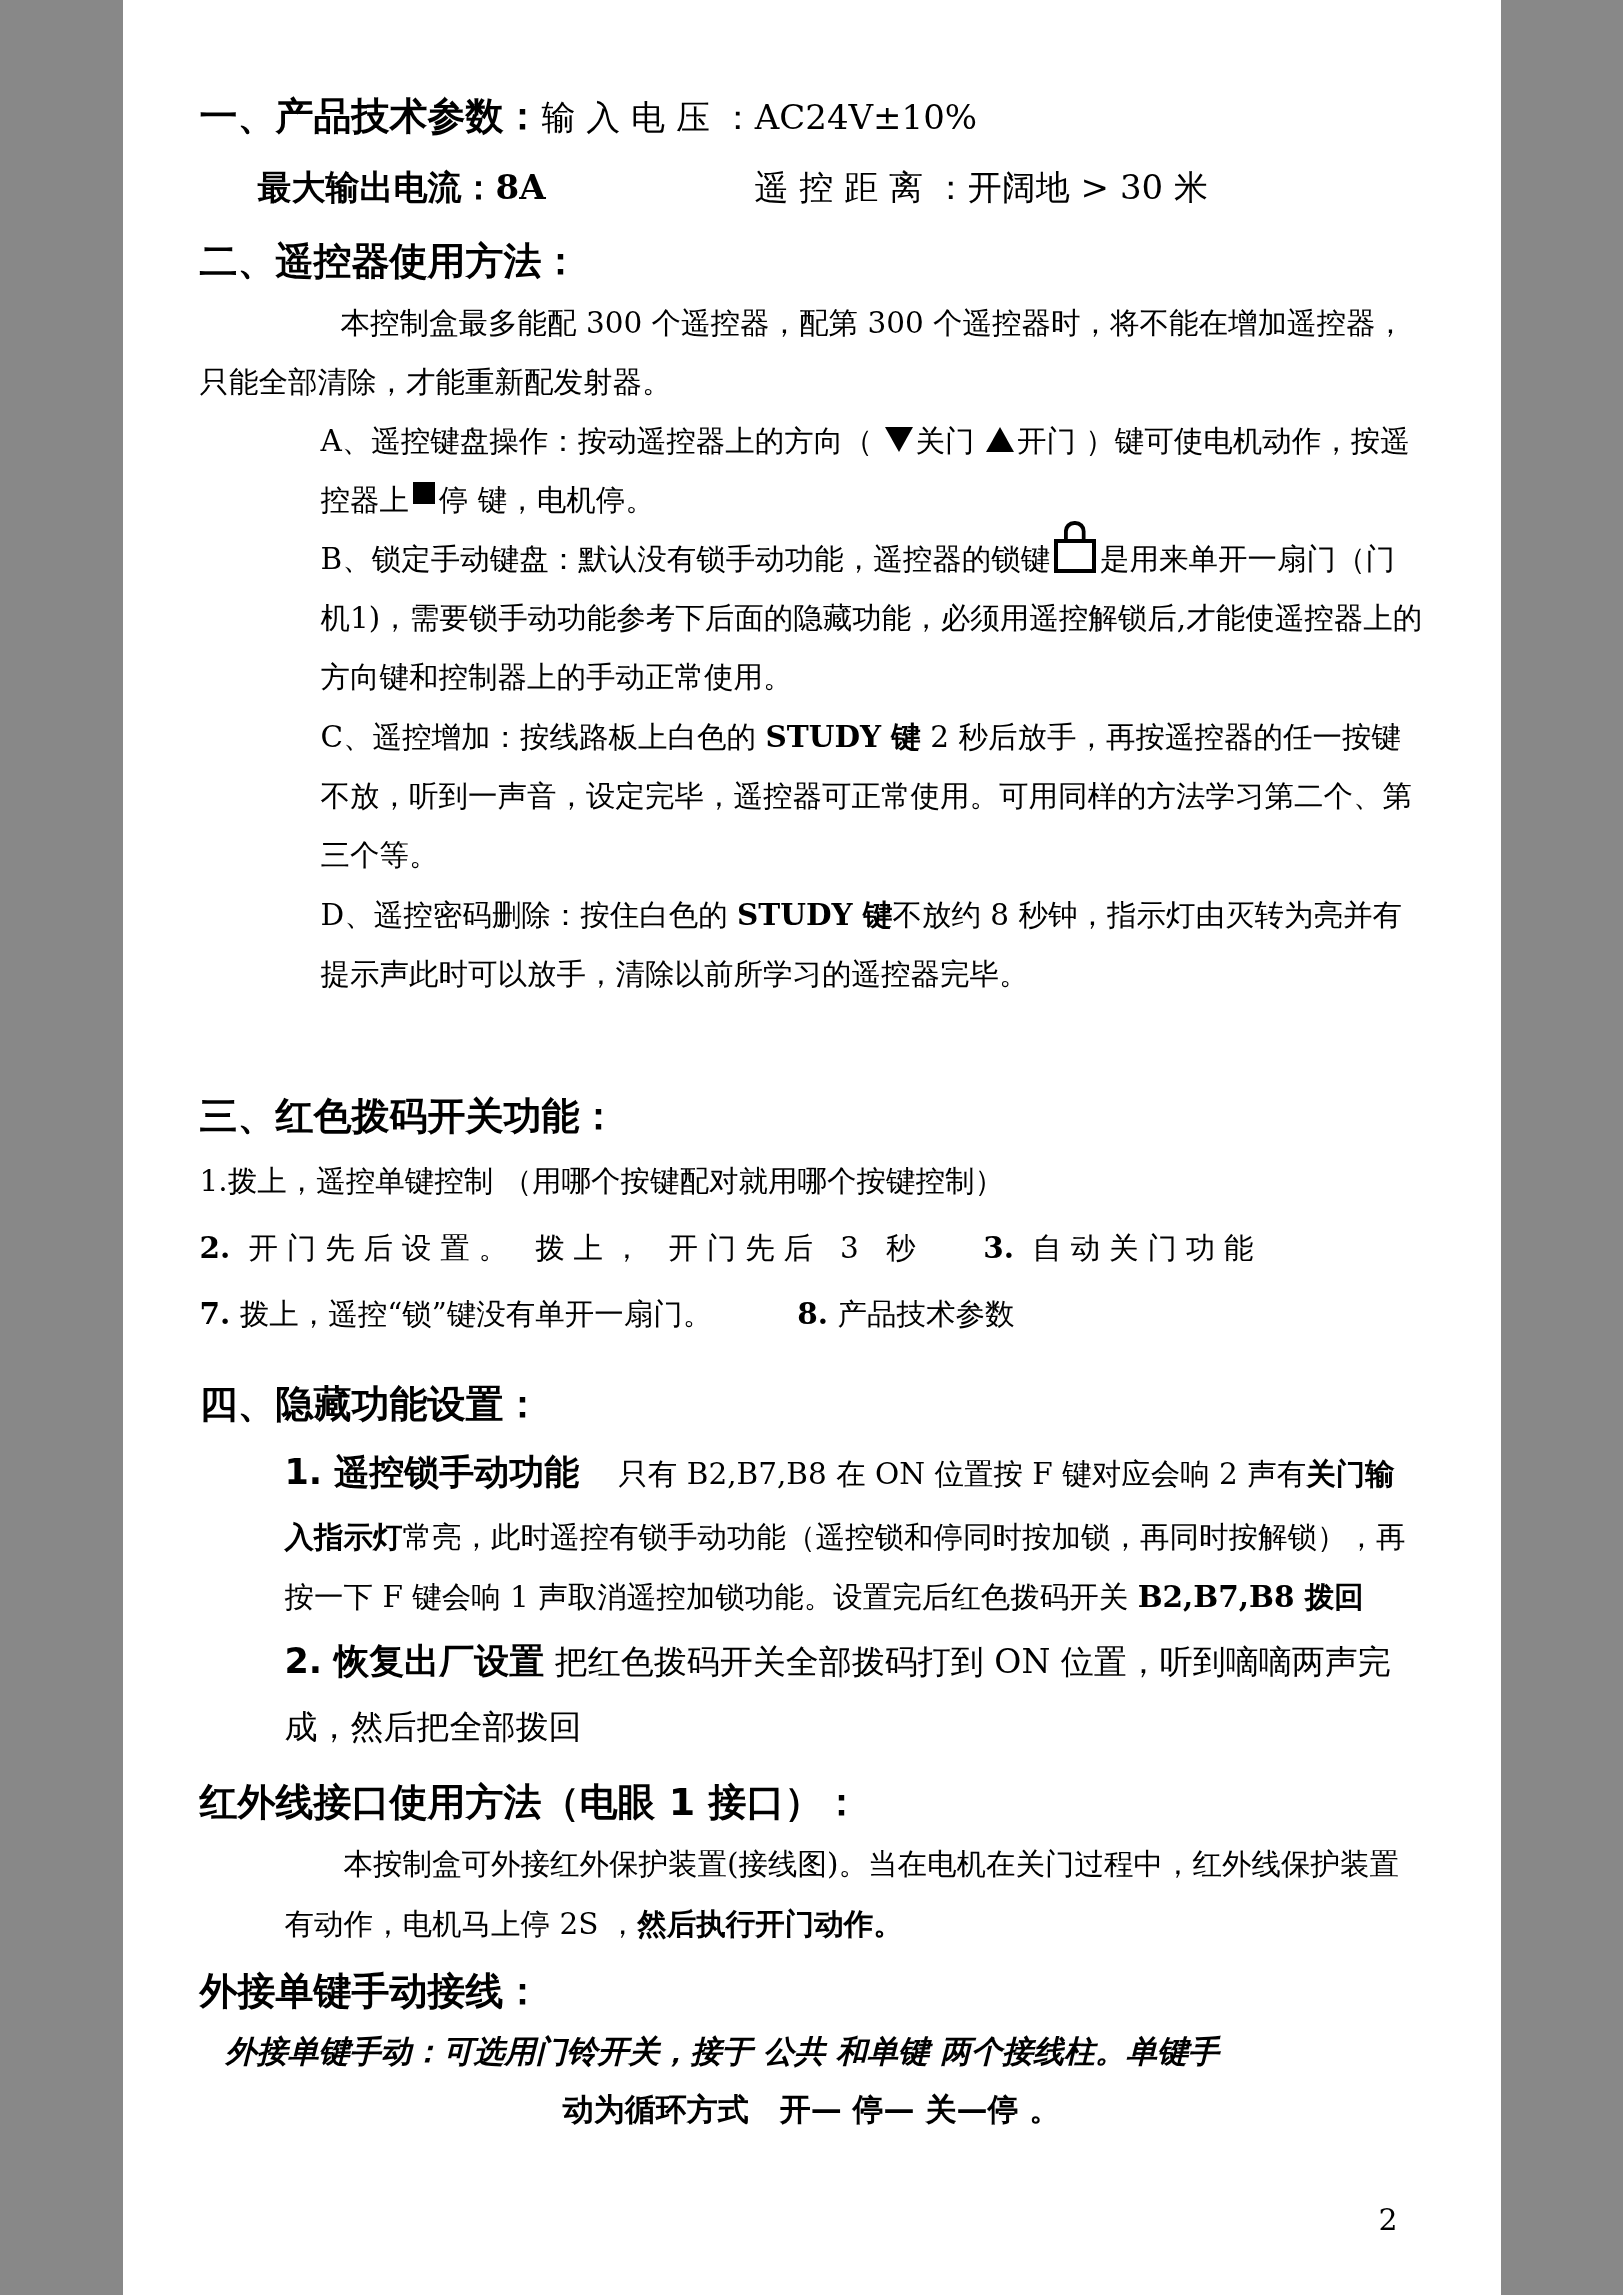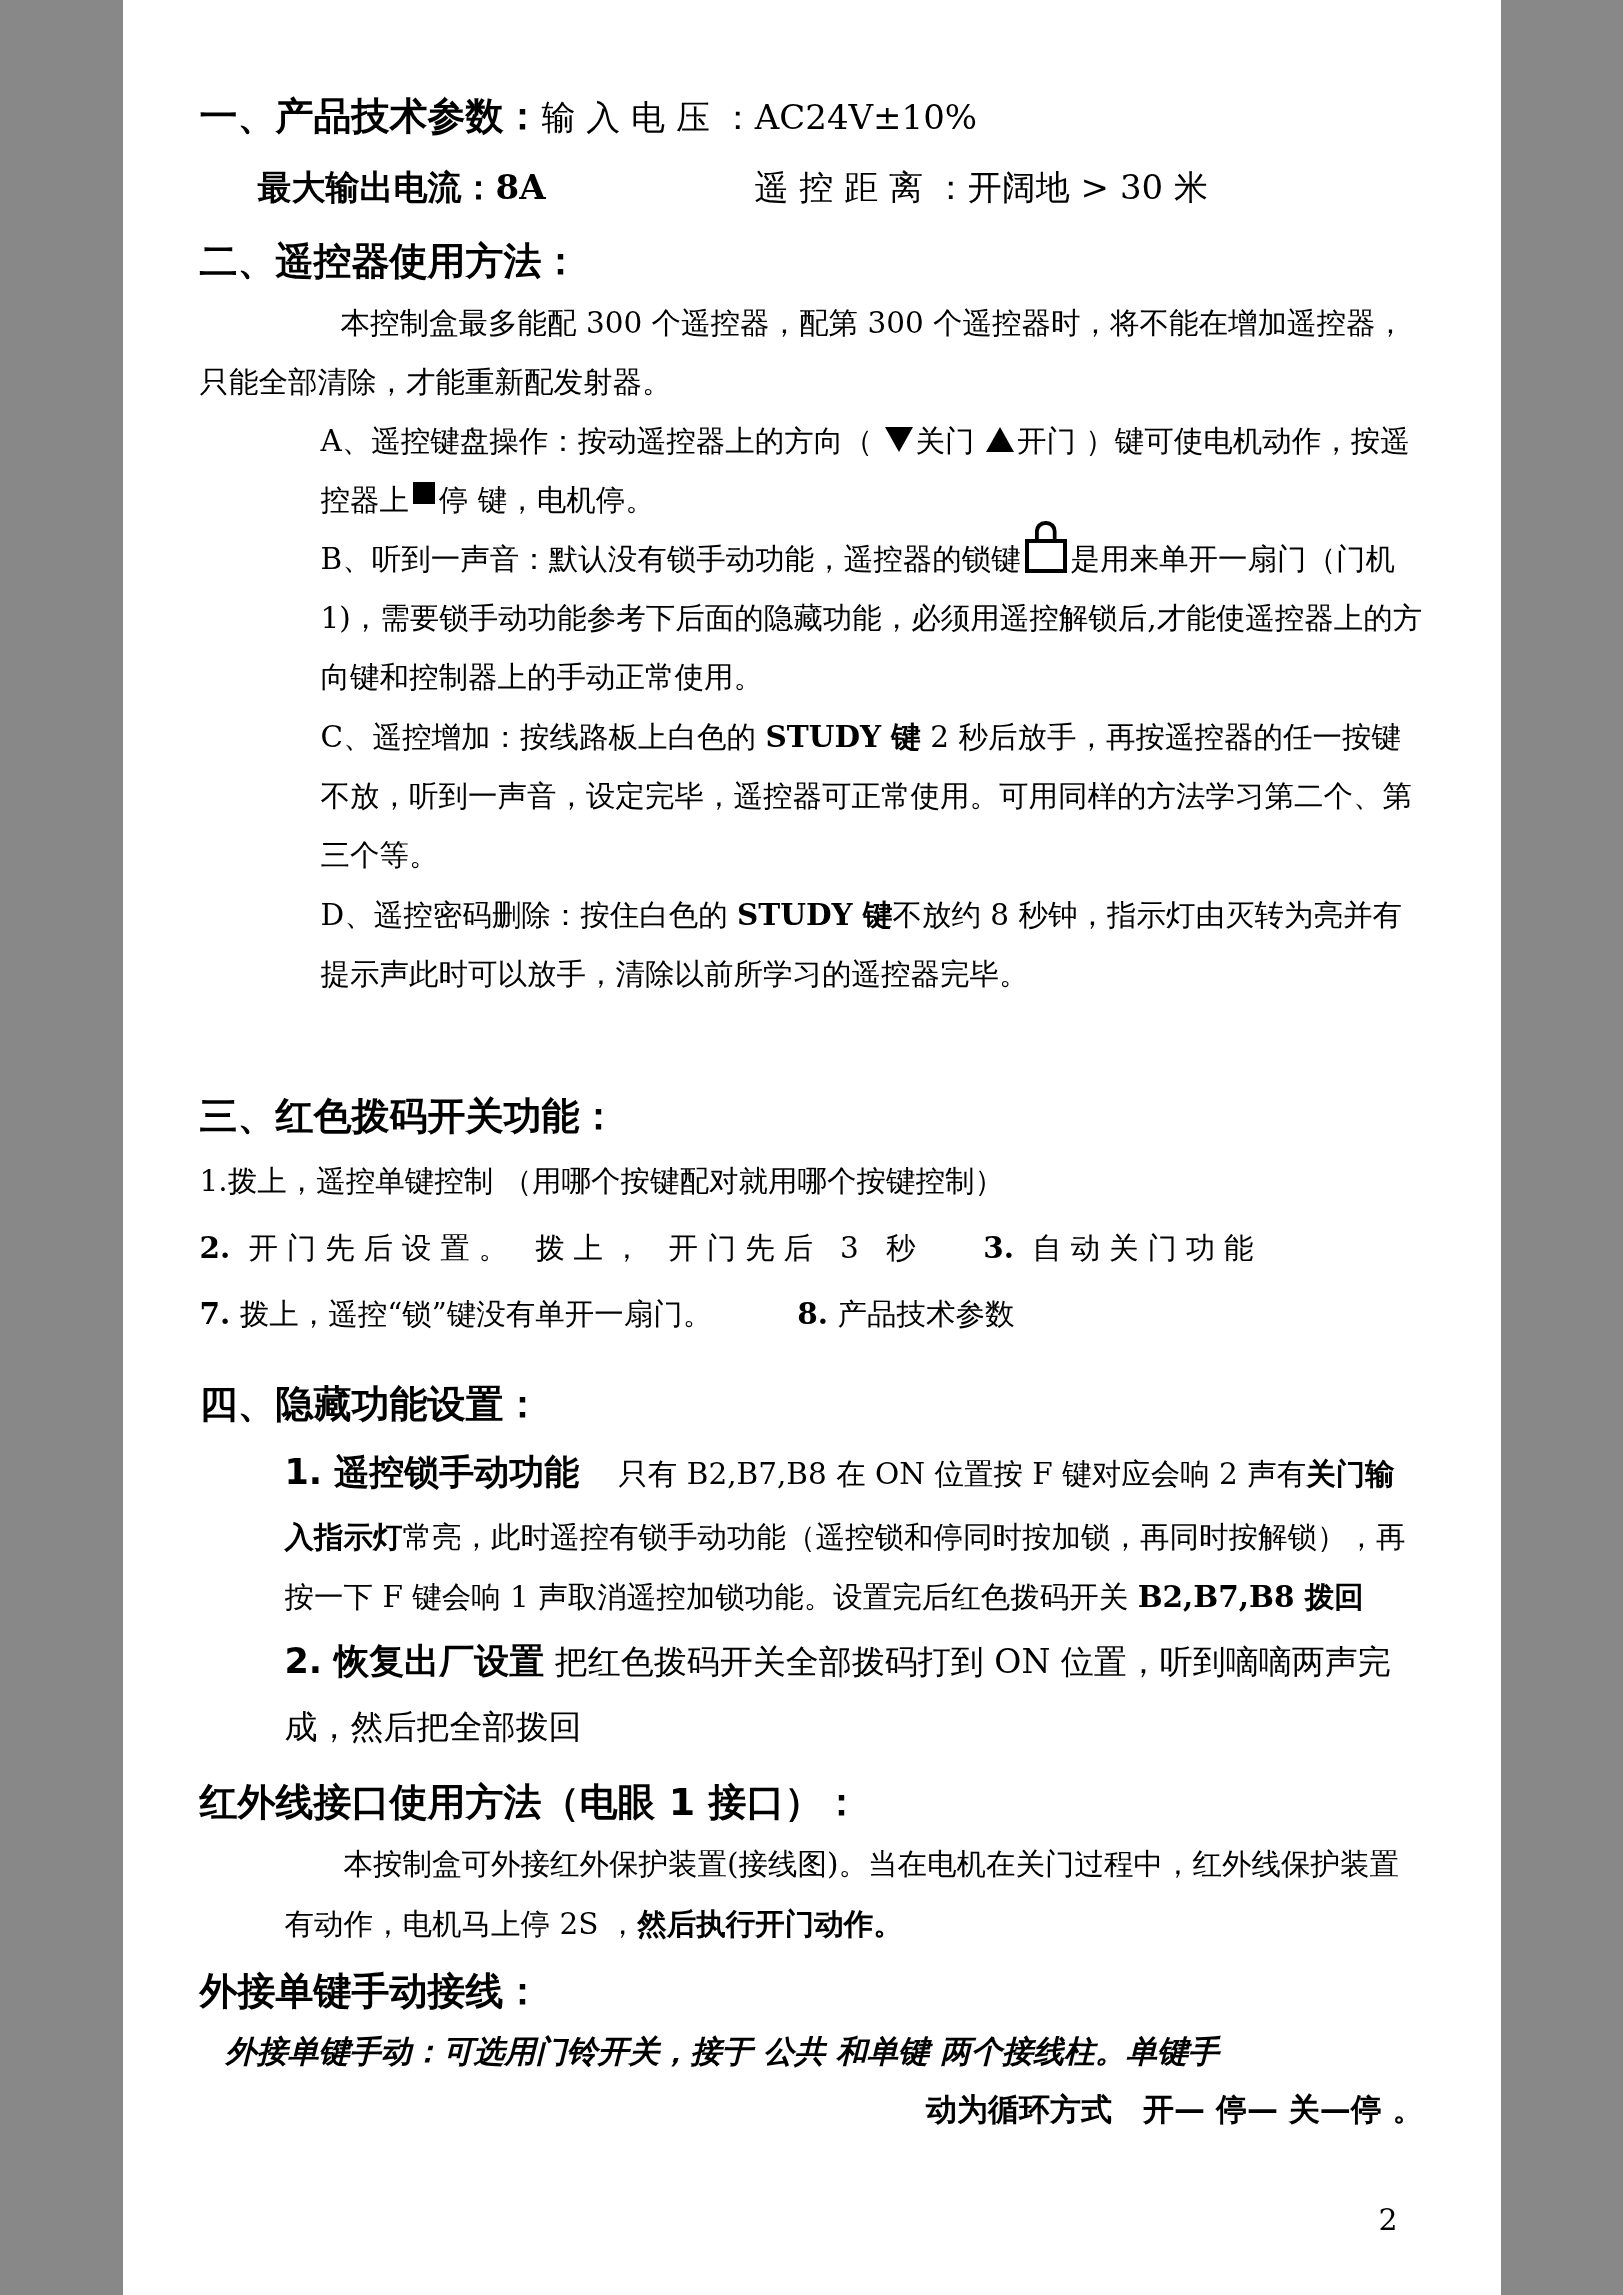--- a/index.html
+++ b/index.html
@@ -24,21 +24,21 @@
   .sec3-heading{margin-top:80px;}
   .num-row{line-height:2.25;}
   .spread{letter-spacing:0.30em;}
   .sec4-heading{margin-top:25px;}
   .hidden-item{margin-left:85px;}
   .hidden-item-2{margin-left:85px;font-size:33px;line-height:1.95;}
   .ir-heading{margin-top:10.5px;}
   .ir-para{margin-left:85px;text-indent:59px;}
   .ext-heading{margin-top:5.2px;}
   .bold-para{margin-left:26px;font-weight:bold;font-size:31px;line-height:1.85;font-style:italic;}
-  .bold-para-center{text-align:right;font-weight:bold;font-size:31px;line-height:1.85;}
+  .bold-para-center{text-align:center;font-weight:bold;font-size:31px;line-height:1.85;}
   .sp{display:inline-block;height:0.7px;}
   
   .icon{display:inline-block;vertical-align:baseline;}
   .icon-down-triangle{
     width:0;height:0;border-left:14.4px solid transparent;border-right:14.4px solid transparent;
     border-top:25px solid #000;vertical-align:-1.3px;margin:0 2.6px;
   }
   .icon-up-triangle{
     width:0;height:0;border-left:14.4px solid transparent;border-right:14.4px solid transparent;
     border-bottom:25px solid #000;vertical-align:-1.3px;margin:0 2.6px;
@@ -63,21 +63,21 @@
 </head>
 <body>
 
 <div class="page">
   <div class="content">
       <div class="block title-row"><span class="b hd">一、产品技术参数：</span><span class="lg">输 入 电 压 ：AC24V±10%</span></div>
       <div class="block param-row"><span class="b">最大输出电流：8A</span><span class="sp" style="width: 209px;"></span><span>遥 控 距 离 ：开阔地 &gt; 30 米</span></div>
       <div class="block heading sec2-heading"><span class="b hd">二、遥控器使用方法：</span></div>
       <div class="block para-first"><span>本控制盒最多能配 300 个遥控器，配第 300 个遥控器时，将不能在增加遥控器，只能全部清除，才能重新配发射器。</span></div>
       <div class="block list-item"><span>A、遥控键盘操作：按动遥控器上的方向（ </span><span class="icon icon-down-triangle"></span><span>关门 </span><span class="icon icon-up-triangle"></span><span>开门 ）键可使电机动作，按遥控器上</span><span class="icon icon-stop-square"></span><span>停 键，电机停。</span></div>
-      <div class="block list-item"><span>B、听到一声音：默认没有锁手动功能，遥控器的锁键</span><span class="icon icon-lock"><i></i></span><span>是用来单开一扇门（门机1)，需要锁手动功能参考下后面的隐藏功能，必须用遥控解锁后,才能使遥控器上的方向键和控制器上的手动正常使用。</span></div>
+      <div class="block list-item"><span>B、锁定手动键盘：默认没有锁手动功能，遥控器的锁键</span><span class="icon icon-lock"><i></i></span><span>是用来单开一扇门（门机1)，需要锁手动功能参考下后面的隐藏功能，必须用遥控解锁后,才能使遥控器上的方向键和控制器上的手动正常使用。</span></div>
       <div class="block list-item"><span>C、遥控增加：按线路板上白色的 </span><span class="b">STUDY 键</span><span> 2 秒后放手，再按遥控器的任一按键不放，听到一声音，设定完毕，遥控器可正常使用。可用同样的方法学习第二个、第三个等。</span></div>
       <div class="block list-item"><span>D、遥控密码删除：按住白色的 </span><span class="b">STUDY 键</span><span>不放约 8 秒钟，指示灯由灭转为亮并有提示声此时可以放手，清除以前所学习的遥控器完毕。</span></div>
       <div class="block heading sec3-heading"><span class="b hd">三、红色拨码开关功能：</span></div>
       <div class="block num-row"><span>1.拨上，遥控单键控制 （用哪个按键配对就用哪个按键控制）</span></div>
       <div class="block num-row"><span class="b">2.</span><span class="spread"> 开门先后设置。 拨上， 开门先后 3 秒</span><span class="sp" style="width: 59px;"></span><span class="b">3.</span><span class="spread"> 自动关门功能</span></div>
       <div class="block num-row"><span class="b">7.</span><span> 拨上，遥控“锁”键没有单开一扇门。</span><span class="sp" style="width: 85px;"></span><span class="b">8.</span><span> 产品技术参数</span></div>
       <div class="block heading sec4-heading"><span class="b hd">四、隐藏功能设置：</span></div>
       <div class="block hidden-item"><span class="hlead">1.  遥控锁手动功能</span><span class="sp" style="width: 39px;"></span><span>只有 B2,B7,B8 在 ON 位置按 F 键对应会响 2 声有</span><span class="b">关门输入指示灯</span><span>常亮，此时遥控有锁手动功能（遥控锁和停同时按加锁，再同时按解锁），再按一下 F 键会响 1 声取消遥控加锁功能。设置完后红色拨码开关 </span><span class="b">B2,B7,B8 拨回</span></div>
       <div class="block hidden-item-2"><span class="hlead">2.  恢复出厂设置</span><span> 把红色拨码开关全部拨码打到 ON 位置，听到嘀嘀两声完成，然后把全部拨回</span></div>
       <div class="block heading ir-heading"><span class="b hd">红外线接口使用方法（电眼 1 接口）：</span></div>

